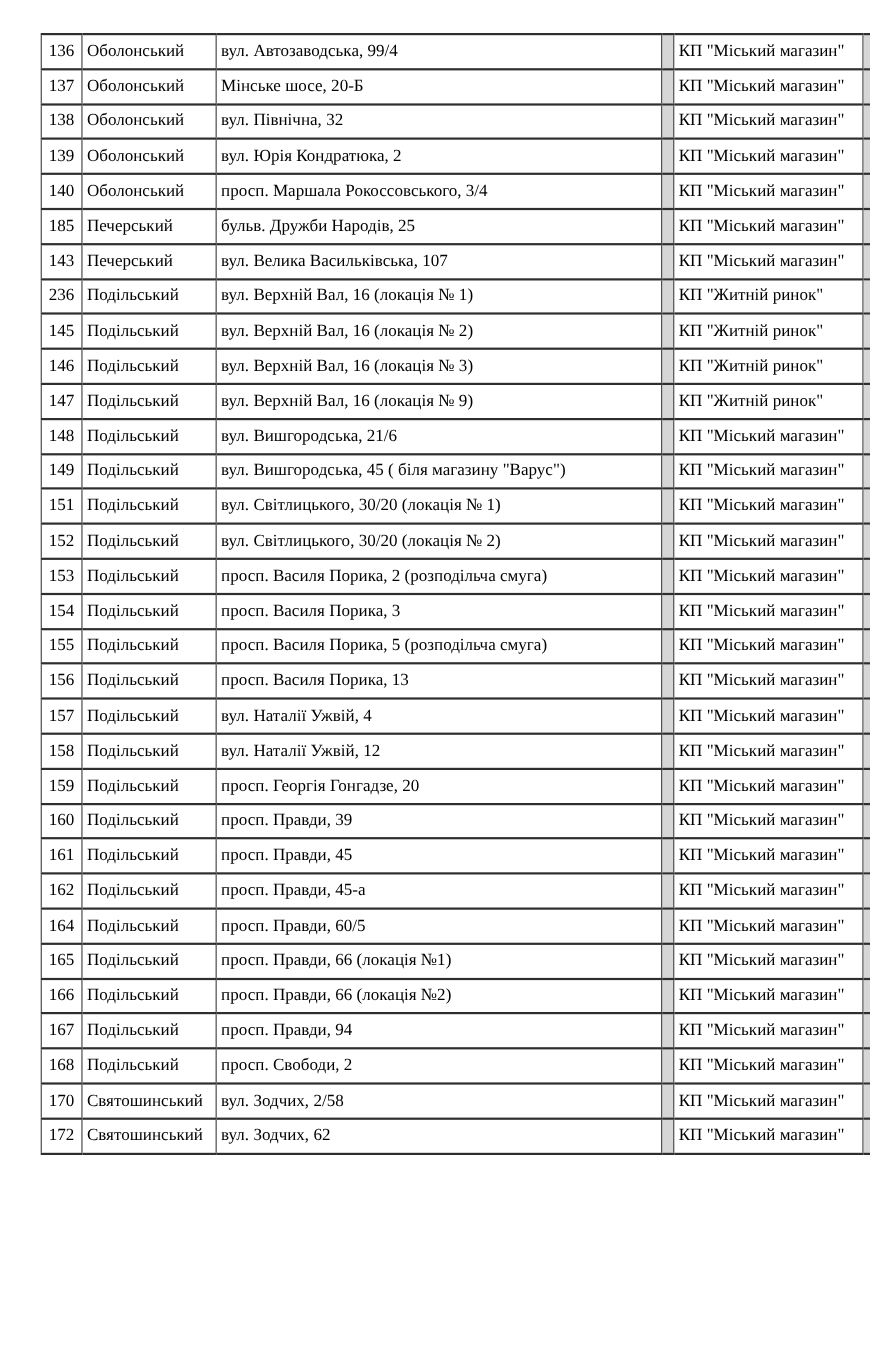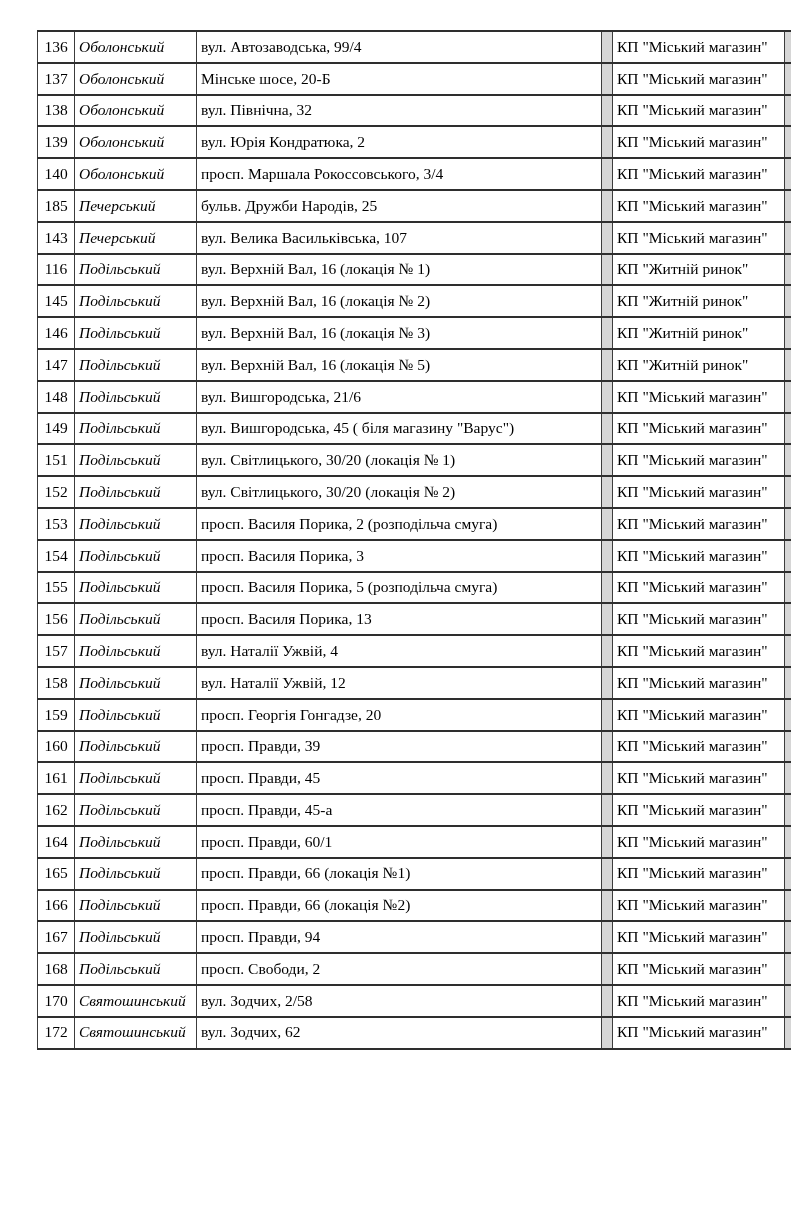--- a/index.html
+++ b/index.html
@@ -46,21 +46,21 @@
     color: var(--text);
     padding: 0 4px;
     overflow: hidden;
     white-space: nowrap;
     vertical-align: middle;
   }
   td.c-num {
     text-align: center;
     padding: 0 2px;
   }
-  td.c-district { padding-left: 5px; font-style: italic; }
+  td.c-district { padding-left: 5px; }
   td.c-address { padding-left: 5px; }
   td.c-org { padding-left: 4px; }
   td.c-spacer {
     background: var(--spacer_fill);
     padding: 0;
   }
 </style>
 </head>
 <body>
 
@@ -125,21 +125,21 @@
         </tr>
         <tr>
           <td class="c-num">143</td>
           <td class="c-district">Печерський</td>
           <td class="c-address">вул. Велика Васильківська, 107</td>
           <td class="c-spacer"></td>
           <td class="c-org">КП "Міський магазин"</td>
           <td class="c-spacer c-edge"></td>
         </tr>
         <tr>
-          <td class="c-num">116</td>
+          <td class="c-num">236</td>
           <td class="c-district">Подільський</td>
           <td class="c-address">вул. Верхній Вал, 16 (локація № 1)</td>
           <td class="c-spacer"></td>
           <td class="c-org">КП "Житній ринок"</td>
           <td class="c-spacer c-edge"></td>
         </tr>
         <tr>
           <td class="c-num">145</td>
           <td class="c-district">Подільський</td>
           <td class="c-address">вул. Верхній Вал, 16 (локація № 2)</td>
@@ -151,21 +151,21 @@
           <td class="c-num">146</td>
           <td class="c-district">Подільський</td>
           <td class="c-address">вул. Верхній Вал, 16 (локація № 3)</td>
           <td class="c-spacer"></td>
           <td class="c-org">КП "Житній ринок"</td>
           <td class="c-spacer c-edge"></td>
         </tr>
         <tr>
           <td class="c-num">147</td>
           <td class="c-district">Подільський</td>
-          <td class="c-address">вул. Верхній Вал, 16 (локація № 5)</td>
+          <td class="c-address">вул. Верхній Вал, 16 (локація № 9)</td>
           <td class="c-spacer"></td>
           <td class="c-org">КП "Житній ринок"</td>
           <td class="c-spacer c-edge"></td>
         </tr>
         <tr>
           <td class="c-num">148</td>
           <td class="c-district">Подільський</td>
           <td class="c-address">вул. Вишгородська, 21/6</td>
           <td class="c-spacer"></td>
           <td class="c-org">КП "Міський магазин"</td>
@@ -271,21 +271,21 @@
           <td class="c-num">162</td>
           <td class="c-district">Подільський</td>
           <td class="c-address">просп. Правди, 45-а</td>
           <td class="c-spacer"></td>
           <td class="c-org">КП "Міський магазин"</td>
           <td class="c-spacer c-edge"></td>
         </tr>
         <tr>
           <td class="c-num">164</td>
           <td class="c-district">Подільський</td>
-          <td class="c-address">просп. Правди, 60/1</td>
+          <td class="c-address">просп. Правди, 60/5</td>
           <td class="c-spacer"></td>
           <td class="c-org">КП "Міський магазин"</td>
           <td class="c-spacer c-edge"></td>
         </tr>
         <tr>
           <td class="c-num">165</td>
           <td class="c-district">Подільський</td>
           <td class="c-address">просп. Правди, 66 (локація №1)</td>
           <td class="c-spacer"></td>
           <td class="c-org">КП "Міський магазин"</td>

